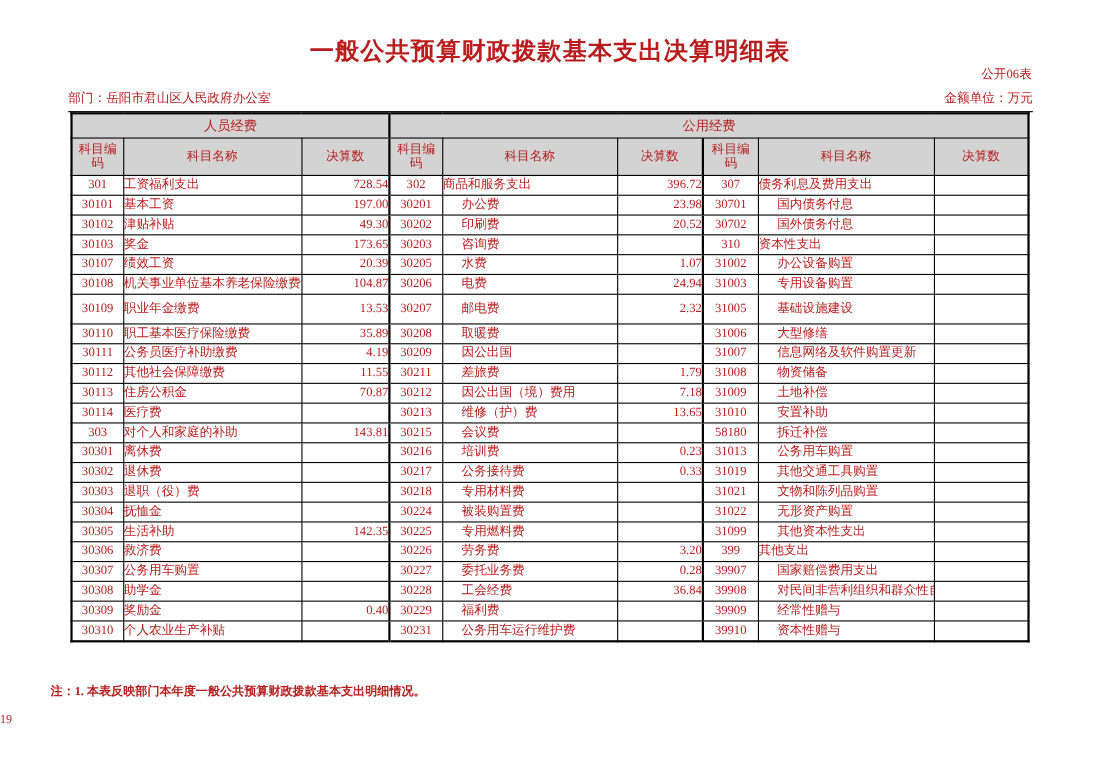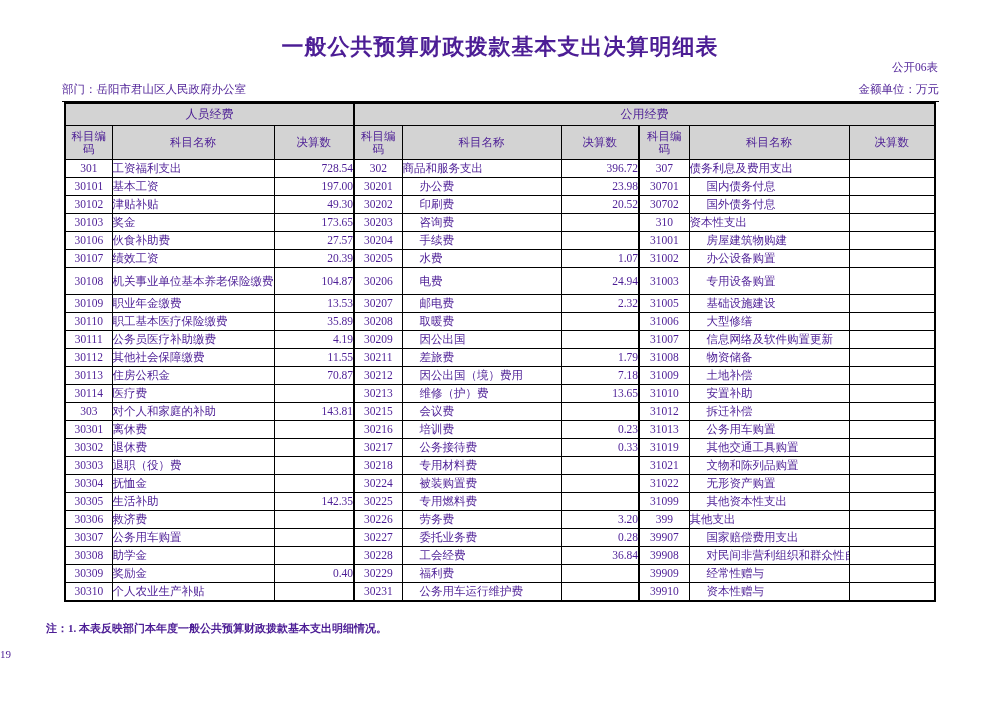--- a/index.html
+++ b/index.html
@@ -1,18 +1,18 @@
 <!DOCTYPE html>
 <html><head>
 <meta charset="utf-8">
 <style>
   html,body{margin:0;padding:0;background:#fff;}
   .page{
     position:relative;width:1000px;height:706px;background:#ffffff;
-    font-family:"Liberation Serif","DejaVu Serif",serif;color:#4c1d95;overflow:hidden;
+    font-family:"Liberation Serif","DejaVu Serif",serif;color:#b91c1c;overflow:hidden;
   }
   .title{
     position:absolute;left:0;right:0;top:32px;text-align:center;
     font-size:22px;font-weight:bold;letter-spacing:1px;
   }
   .form-no{position:absolute;right:62px;top:60px;font-size:11.5px;}
   .meta-row{
     position:absolute;left:62px;top:82px;width:877px;height:19px;
     display:flex;justify-content:space-between;align-items:flex-start;
     font-size:11.5px;border-bottom:1px solid #000;
@@ -119,31 +119,20 @@
           <td class="c-name sec0">奖金</td>
           <td class="c-val sec0">173.65</td>
           <td class="c-code sec1 sec-start">30203</td>
           <td class="c-name sec1 indent">咨询费</td>
           <td class="c-val sec1"></td>
           <td class="c-code sec2 sec-start">310</td>
           <td class="c-name sec2">资本性支出</td>
           <td class="c-val sec2"></td>
         </tr>
         <tr>
-          <td class="c-code sec0">30106</td>
-          <td class="c-name sec0">伙食补助费</td>
-          <td class="c-val sec0">27.57</td>
-          <td class="c-code sec1 sec-start">30204</td>
-          <td class="c-name sec1 indent">手续费</td>
-          <td class="c-val sec1"></td>
-          <td class="c-code sec2 sec-start">31001</td>
-          <td class="c-name sec2 indent">房屋建筑物购建</td>
-          <td class="c-val sec2"></td>
-        </tr>
-        <tr>
           <td class="c-code sec0">30107</td>
           <td class="c-name sec0">绩效工资</td>
           <td class="c-val sec0">20.39</td>
           <td class="c-code sec1 sec-start">30205</td>
           <td class="c-name sec1 indent">水费</td>
           <td class="c-val sec1">1.07</td>
           <td class="c-code sec2 sec-start">31002</td>
           <td class="c-name sec2 indent">办公设备购置</td>
           <td class="c-val sec2"></td>
         </tr>
@@ -224,21 +213,21 @@
           <td class="c-name sec2 indent">安置补助</td>
           <td class="c-val sec2"></td>
         </tr>
         <tr>
           <td class="c-code sec0">303</td>
           <td class="c-name sec0">对个人和家庭的补助</td>
           <td class="c-val sec0">143.81</td>
           <td class="c-code sec1 sec-start">30215</td>
           <td class="c-name sec1 indent">会议费</td>
           <td class="c-val sec1"></td>
-          <td class="c-code sec2 sec-start">31012</td>
+          <td class="c-code sec2 sec-start">58180</td>
           <td class="c-name sec2 indent">拆迁补偿</td>
           <td class="c-val sec2"></td>
         </tr>
         <tr>
           <td class="c-code sec0">30301</td>
           <td class="c-name sec0">离休费</td>
           <td class="c-val sec0"></td>
           <td class="c-code sec1 sec-start">30216</td>
           <td class="c-name sec1 indent">培训费</td>
           <td class="c-val sec1">0.23</td>

